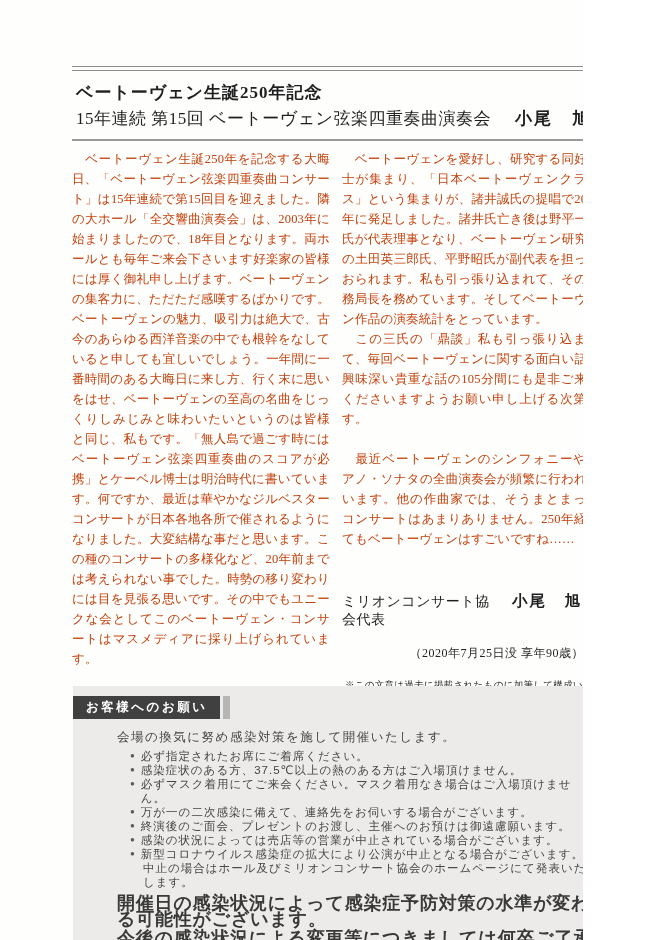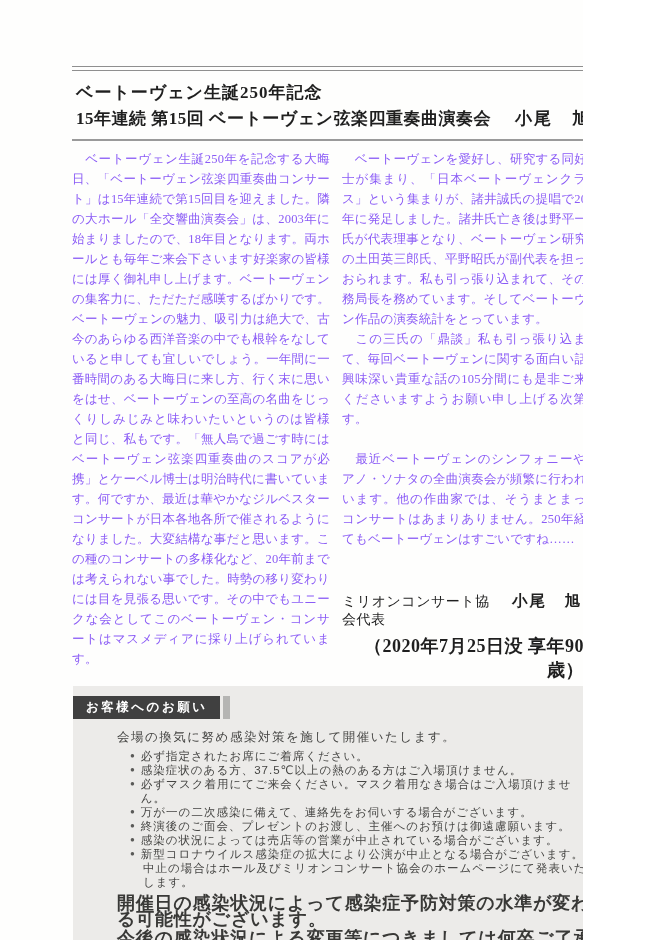--- a/index.html
+++ b/index.html
@@ -8,38 +8,38 @@
     font-family:"Liberation Serif","DejaVu Serif",serif;
     color:#1f1f1f;
   }
   .page{position:relative;width:583px;height:940px;background:#fefefd;overflow:hidden;}
 
   
   .title-block{position:absolute;left:72px;top:66px;width:521px;}
   .rule-double{height:3px;border-top:1px solid #8f8f8f;border-bottom:1px solid #8f8f8f;}
   .title1{margin:11px 0 0 4px;font-size:17px;font-weight:bold;letter-spacing:1px;line-height:22px;}
   .title-row{display:flex;justify-content:space-between;align-items:baseline;margin:3px 0 0 4px;}
-  .title2{margin:0;font-size:17px;font-weight:bold;letter-spacing:0.5px;line-height:23px;}
+  .title2{margin:0;font-size:17px;font-weight:normal;letter-spacing:0.5px;line-height:23px;}
   .author{font-size:17px;font-weight:bold;letter-spacing:2px;margin-right:2px;white-space:nowrap;}
   .rule-single{margin-top:9px;height:2px;background:#9a9a9a;}
 
   
   .columns{position:absolute;left:72px;top:149px;width:528px;display:flex;gap:12px;}
   .col{width:258px;}
   .col p{
     margin:0;font-size:12.5px;line-height:20px;letter-spacing:0.2px;
-    text-align:justify;text-justify:inter-ideograph;color:#8b5cf6;
+    text-align:justify;text-justify:inter-ideograph;color:#c2410c;
   }
   .para-gap{margin-top:20px !important;}
 
   
   .signature-row{margin-top:42px;display:flex;justify-content:flex-end;align-items:baseline;gap:9px;padding-right:18px;}
   .sig-role{font-size:14px;letter-spacing:0.5px;}
   .sig-name{font-size:15.5px;font-weight:bold;letter-spacing:2px;white-space:nowrap;}
-  .sig-date{margin-top:5px;text-align:right;padding-right:16px;font-size:18px;letter-spacing:0.5px;font-weight:bold;}
+  .sig-date{margin-top:16px;text-align:right;padding-right:16px;font-size:12px;letter-spacing:0.5px;}
   .sig-footnote{margin-top:17px;text-align:right;padding-right:7px;font-size:9.5px;letter-spacing:0.3px;color:#2a2a2a;}
 
   
   .notice{
     position:absolute;left:73px;top:686px;width:520px;
     background:#ecebe9;padding:43px 0 9px 0;box-sizing:border-box;
     font-family:"Liberation Sans","DejaVu Sans",sans-serif;color:#454543;
   }
   .notice-tab{
     position:absolute;top:10px;left:0;height:23px;line-height:23px;

